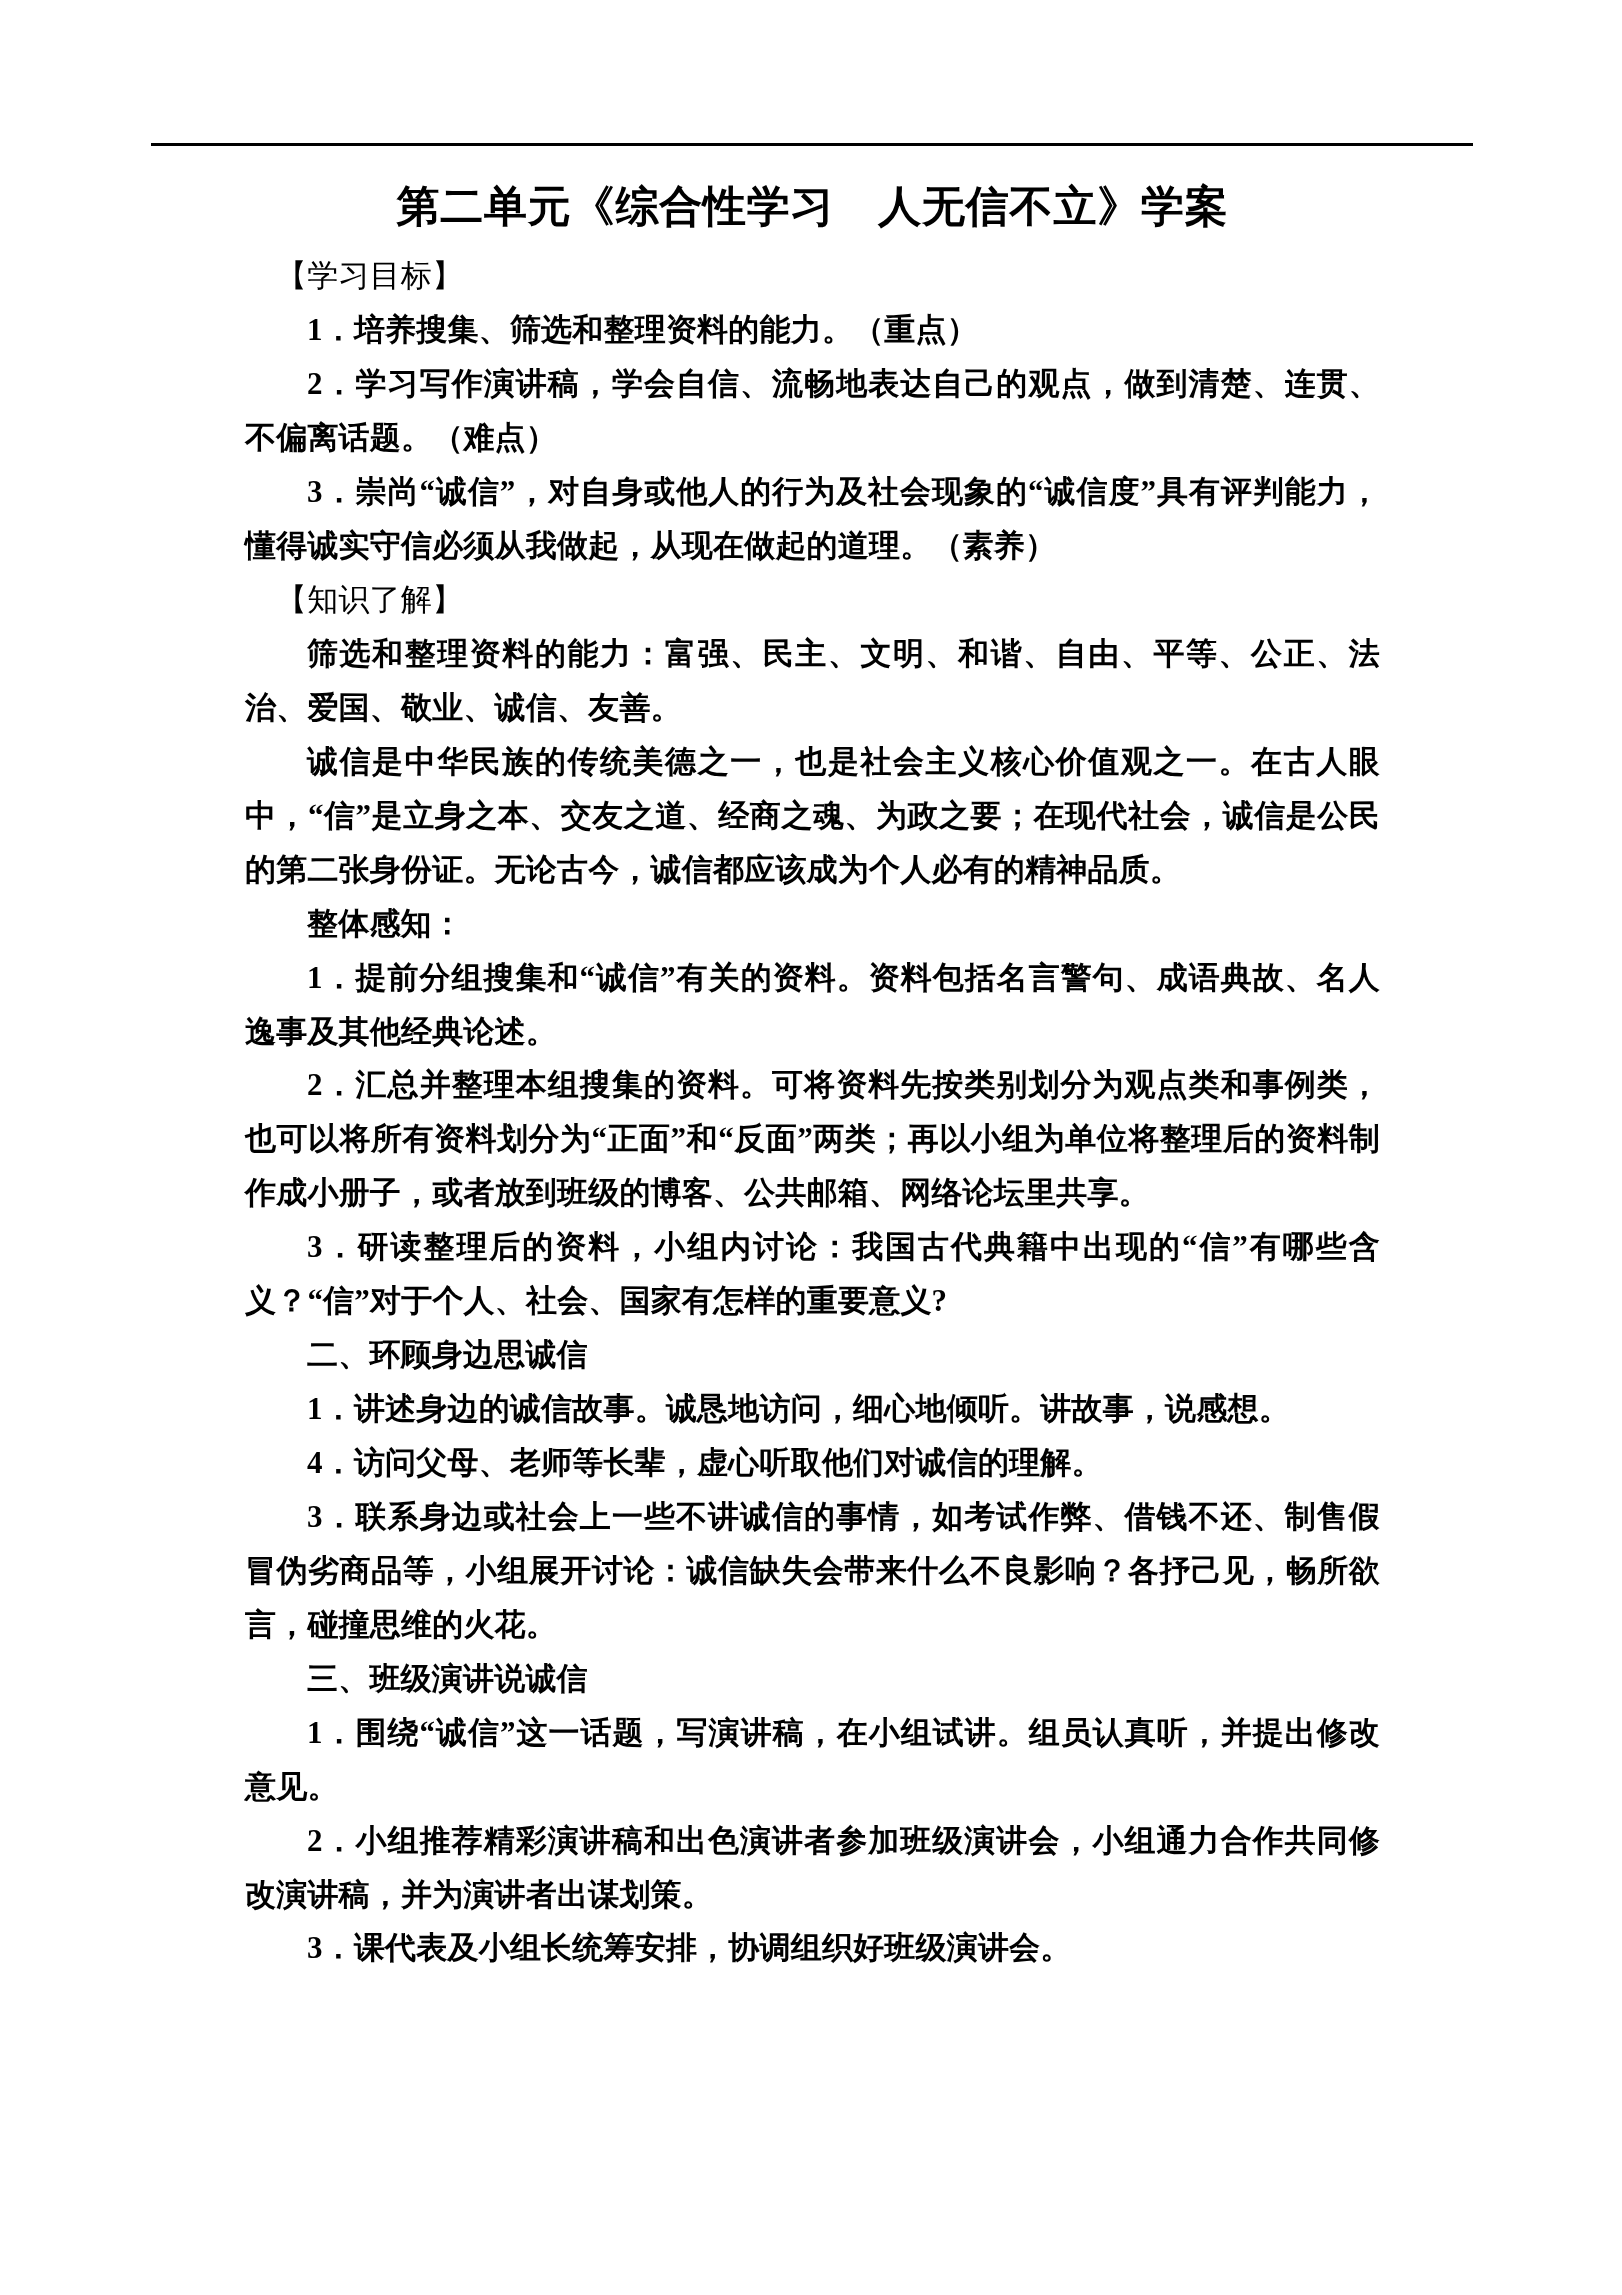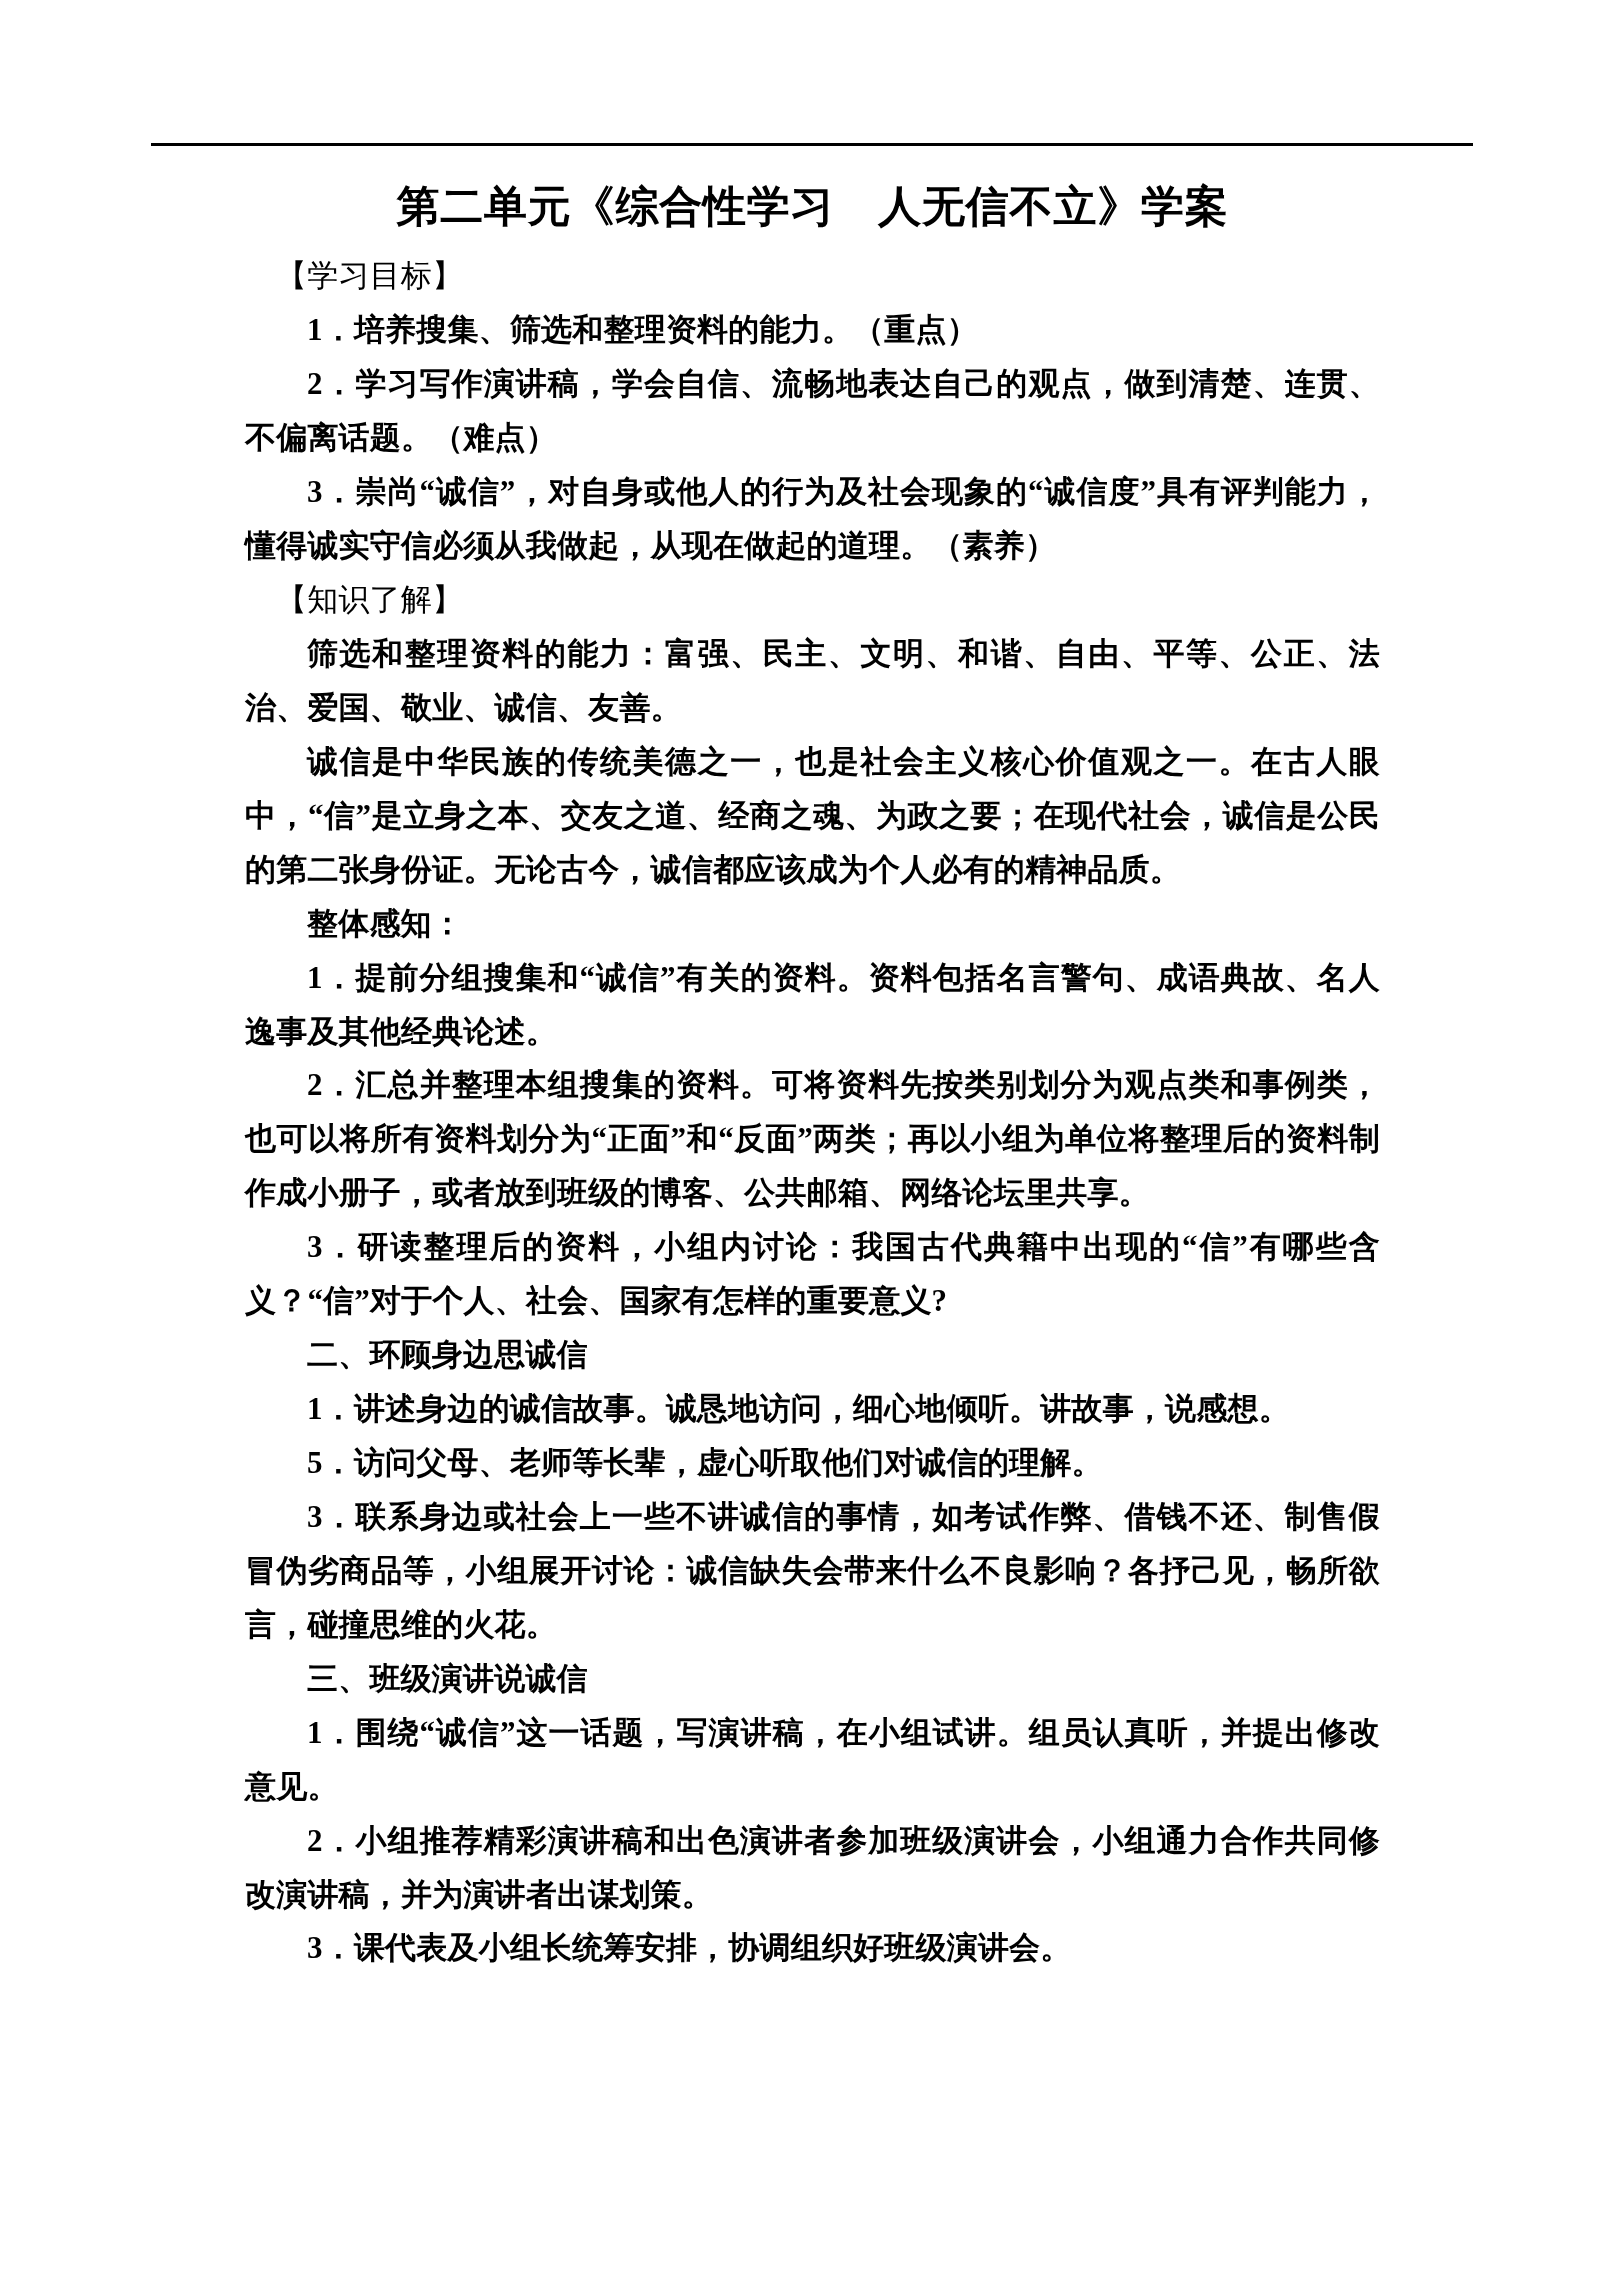--- a/index.html
+++ b/index.html
@@ -89,21 +89,21 @@
         <p class="para indent">3．崇尚“诚信”，对自身或他人的行为及社会现象的“诚信度”具有评判能力，懂得诚实守信必须从我做起，从现在做起的道理。（素养）</p>
         <p class="bracket-head">【知识了解】</p>
         <p class="para indent">筛选和整理资料的能力：富强、民主、文明、和谐、自由、平等、公正、法治、爱国、敬业、诚信、友善。</p>
         <p class="para indent">诚信是中华民族的传统美德之一，也是社会主义核心价值观之一。在古人眼中，“信”是立身之本、交友之道、经商之魂、为政之要；在现代社会，诚信是公民的第二张身份证。无论古今，诚信都应该成为个人必有的精神品质。</p>
         <p class="section-head">整体感知：</p>
         <p class="para indent">1．提前分组搜集和“诚信”有关的资料。资料包括名言警句、成语典故、名人逸事及其他经典论述。</p>
         <p class="para indent">2．汇总并整理本组搜集的资料。可将资料先按类别划分为观点类和事例类，也可以将所有资料划分为“正面”和“反面”两类；再以小组为单位将整理后的资料制作成小册子，或者放到班级的博客、公共邮箱、网络论坛里共享。</p>
         <p class="para indent">3．研读整理后的资料，小组内讨论：我国古代典籍中出现的“信”有哪些含义？“信”对于个人、社会、国家有怎样的重要意义?</p>
         <p class="para indent">二、环顾身边思诚信</p>
         <p class="para indent">1．讲述身边的诚信故事。诚恳地访问，细心地倾听。讲故事，说感想。</p>
-        <p class="para indent">5．访问父母、老师等长辈，虚心听取他们对诚信的理解。</p>
+        <p class="para indent">4．访问父母、老师等长辈，虚心听取他们对诚信的理解。</p>
         <p class="para indent">3．联系身边或社会上一些不讲诚信的事情，如考试作弊、借钱不还、制售假冒伪劣商品等，小组展开讨论：诚信缺失会带来什么不良影响？各抒己见，畅所欲言，碰撞思维的火花。</p>
         <p class="para indent">三、班级演讲说诚信</p>
         <p class="para indent">1．围绕“诚信”这一话题，写演讲稿，在小组试讲。组员认真听，并提出修改意见。</p>
         <p class="para indent">2．小组推荐精彩演讲稿和出色演讲者参加班级演讲会，小组通力合作共同修改演讲稿，并为演讲者出谋划策。</p>
         <p class="para indent">3．课代表及小组长统筹安排，协调组织好班级演讲会。</p>
       </div>
   </div>
 
 </div>
 

